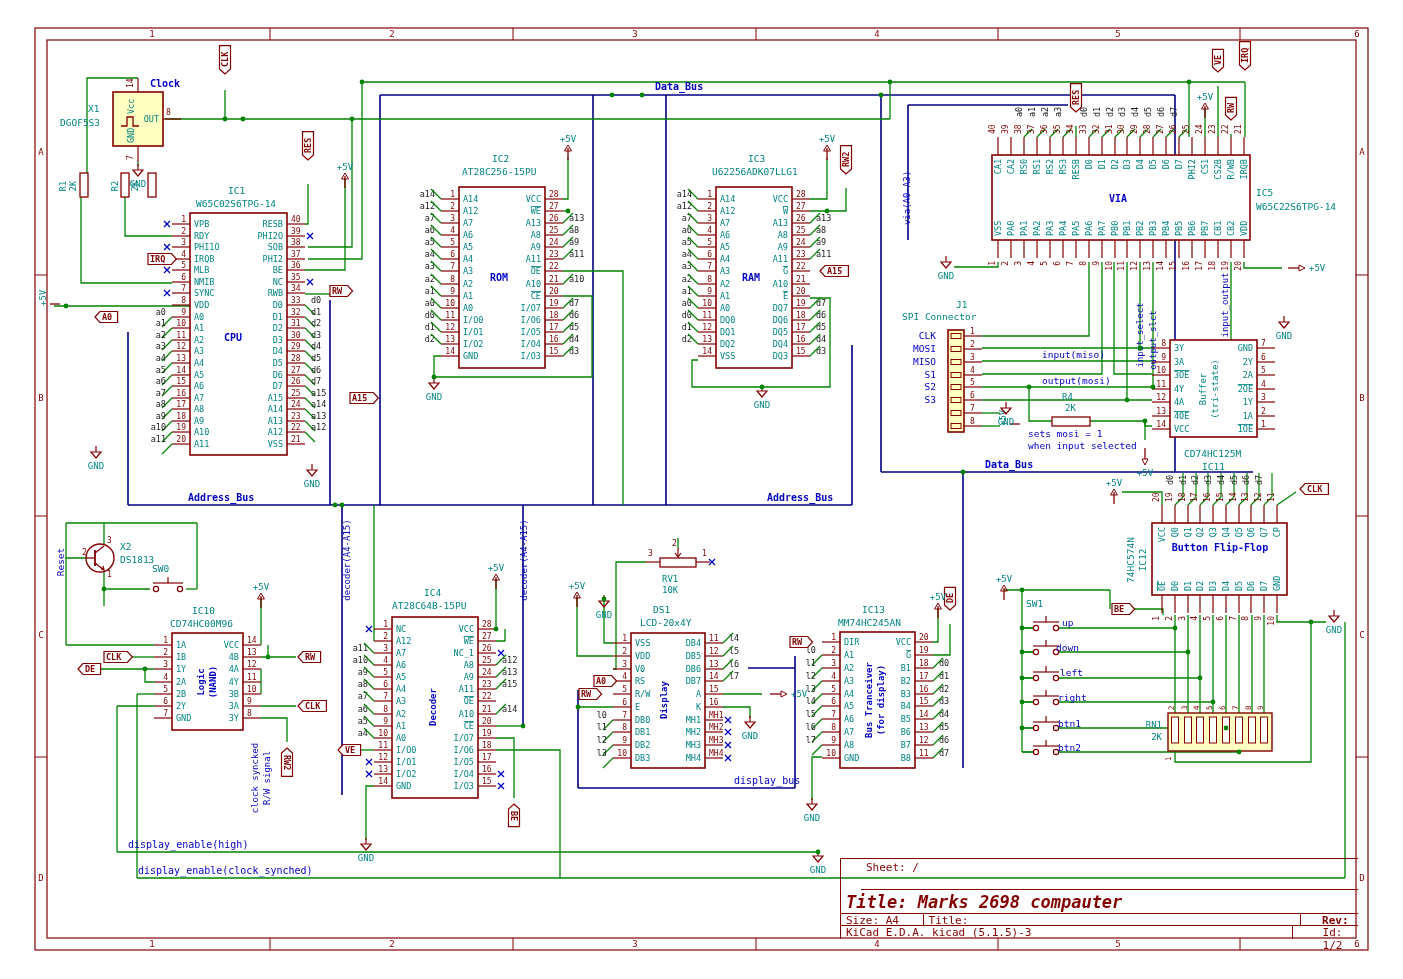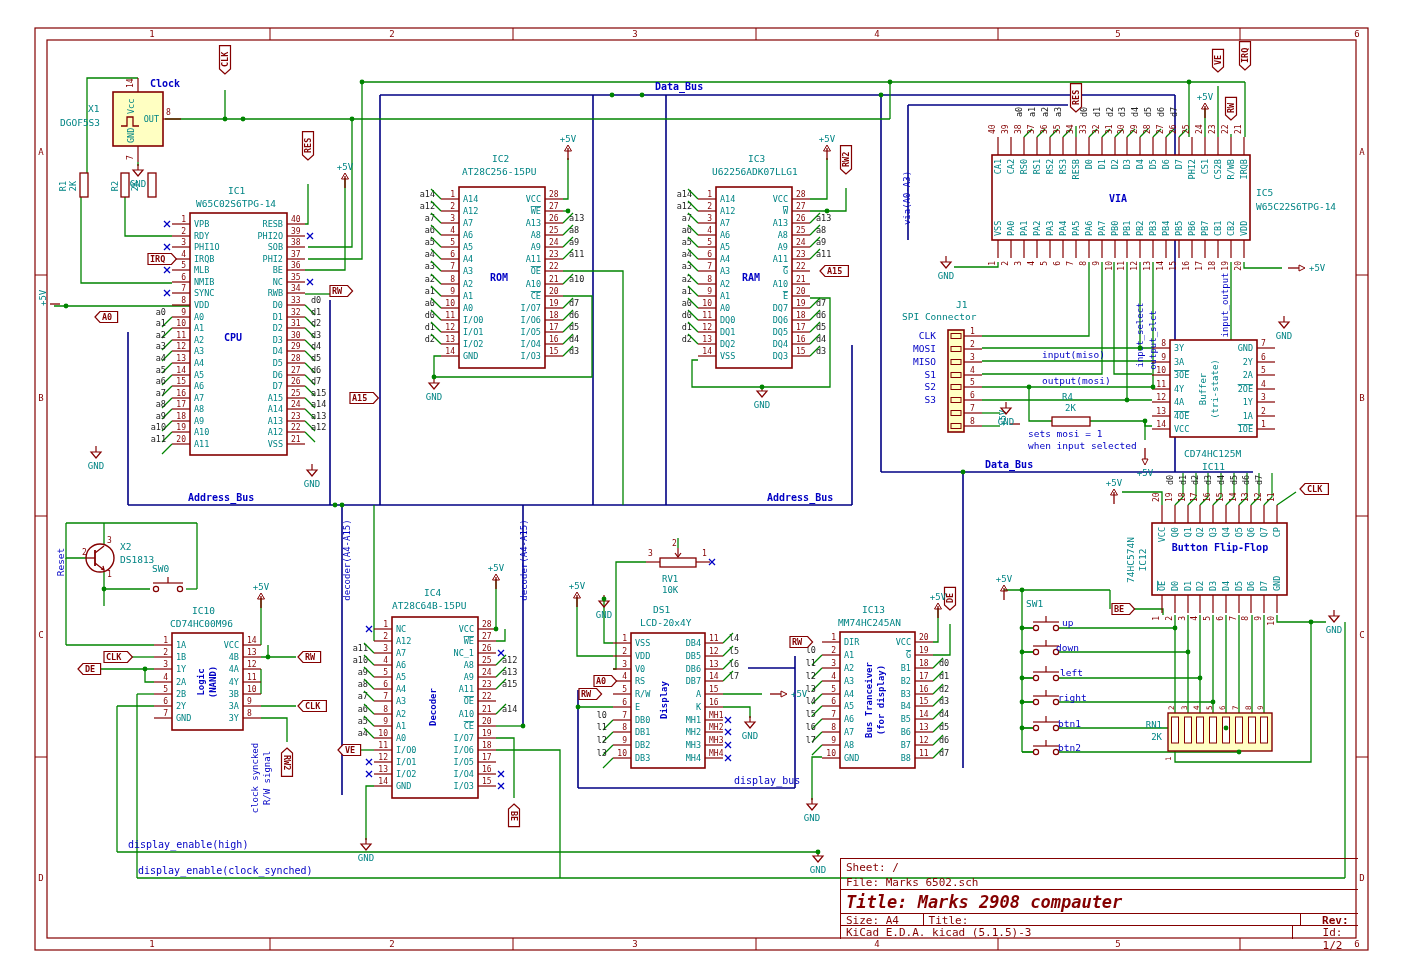--- a/index.html
+++ b/index.html
@@ -2,21 +2,21 @@
 <html><head>
 <meta charset="utf-8">
 <style>
   html,body{margin:0;padding:0;background:#fff;}
   #sheet{position:relative;width:1403px;height:979px;background:#ffffff;overflow:hidden;
          font-family:"DejaVu Sans Mono",monospace;}
   #schem{position:absolute;left:0;top:0;}
   #titleblock{position:absolute;left:840px;top:858px;width:517px;height:80px;
     border-left:1.6px solid #840000;border-top:1.6px solid #840000;color:#840000;font-size:11px;}
   #titleblock .row{box-sizing:border-box;border-bottom:1px solid #840000;padding:1px 5px;}
-  #tb1{height:31px;line-height:15px;}
+  #tb1{height:31px;line-height:15px;margin-left:20px;}
   #tb2{height:24px;font-size:17px;font-weight:bold;font-style:italic;line-height:22px;}
   #tb3{height:12px;display:flex;padding:0!important;justify-content:space-between;}
   #tb4{height:13px;display:flex;padding:0!important;border-bottom:none!important;gap:25px;}
   .cell{box-sizing:border-box;padding:0 5px;border-right:1px solid #840000;height:100%;}
   .c-size{width:85px;} .c-date{width:390px;} .c-rev{width:42px;border-right:none!important;font-weight:bold;margin-left:16px;}
   .c-tool{width:475px;} .c-id{width:42px;border-right:none!important;}
 </style>
 </head>
 <body>
 
@@ -1790,23 +1790,22 @@
       <circle cx="1200" cy="678" r="2.4" fill="#008400"></circle>
       <circle cx="1213" cy="702" r="2.4" fill="#008400"></circle>
       <circle cx="1226" cy="728" r="2.4" fill="#008400"></circle>
       <circle cx="1239" cy="752" r="2.4" fill="#008400"></circle>
       <circle cx="1311" cy="622" r="2.4" fill="#008400"></circle>
       <circle cx="578" cy="707" r="2.4" fill="#008400"></circle>
     </svg>
   <div id="titleblock">
     <div class="row" id="tb1">
       <div>Sheet: /</div>
-      <div>File: Marks 6502.sch</div>
     </div>
-    <div class="row" id="tb2">Title: Marks 2908 compauter</div>
+    <div class="row" id="tb2">Title: Marks 2698 compauter</div>
     <div class="row" id="tb3">
       <div class="cell c-size">Size: A4</div>
       <div class="cell c-date">Title:</div>
       <div class="cell c-rev">Rev:</div>
     </div>
     <div class="row" id="tb4">
       <div class="cell c-tool">KiCad E.D.A.  kicad (5.1.5)-3</div>
       <div class="cell c-id">Id: 1/2</div>
     </div>
   </div>

